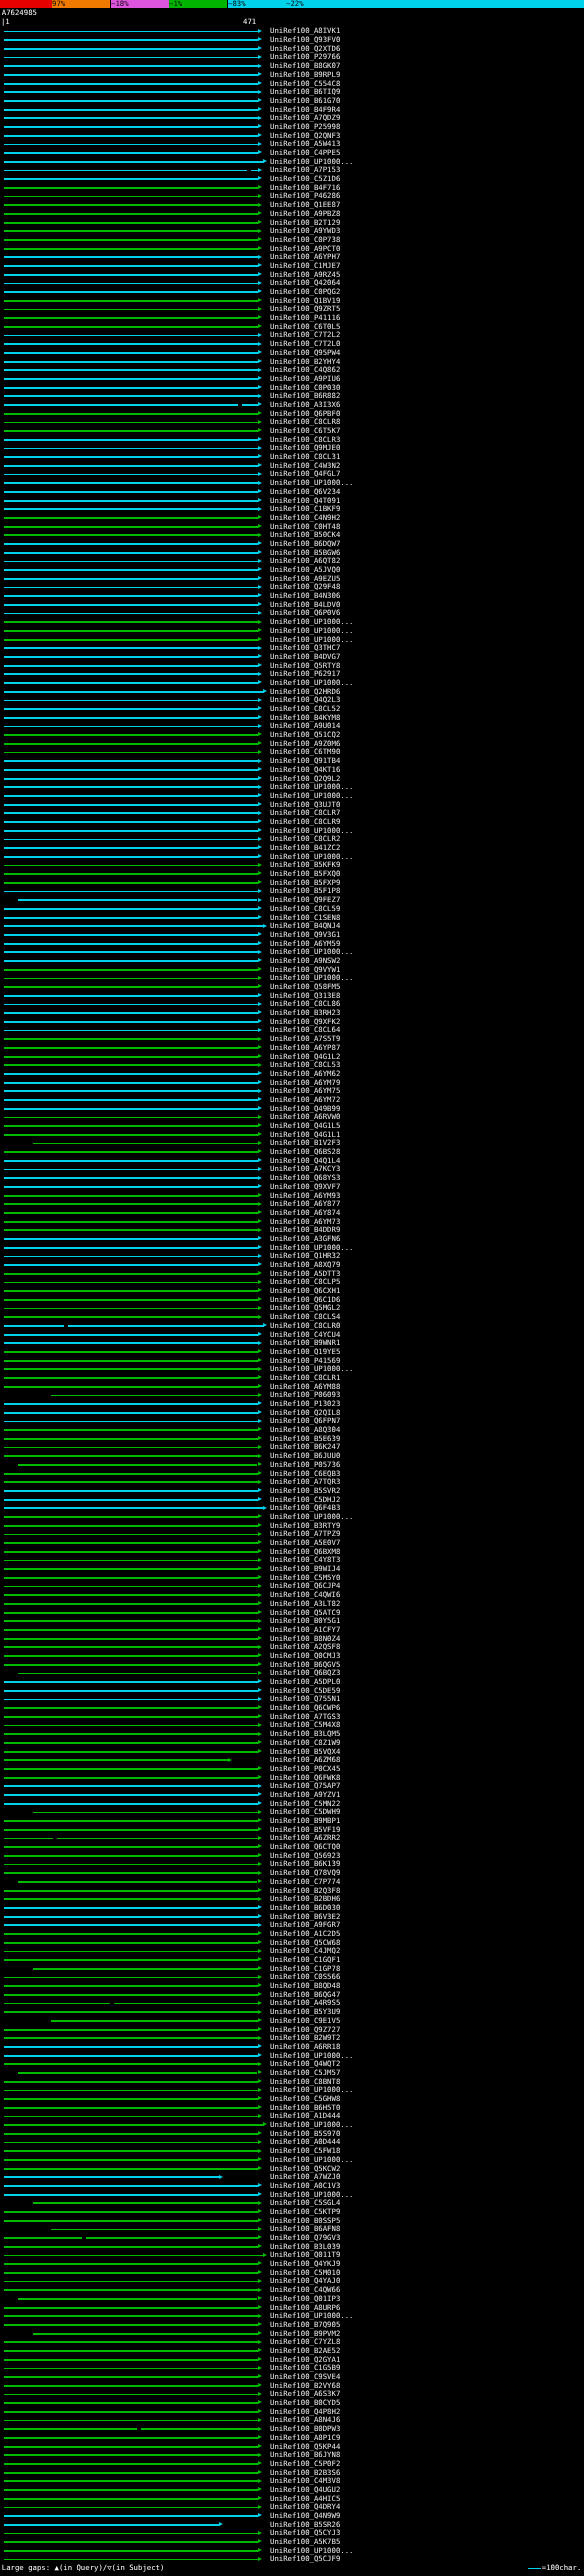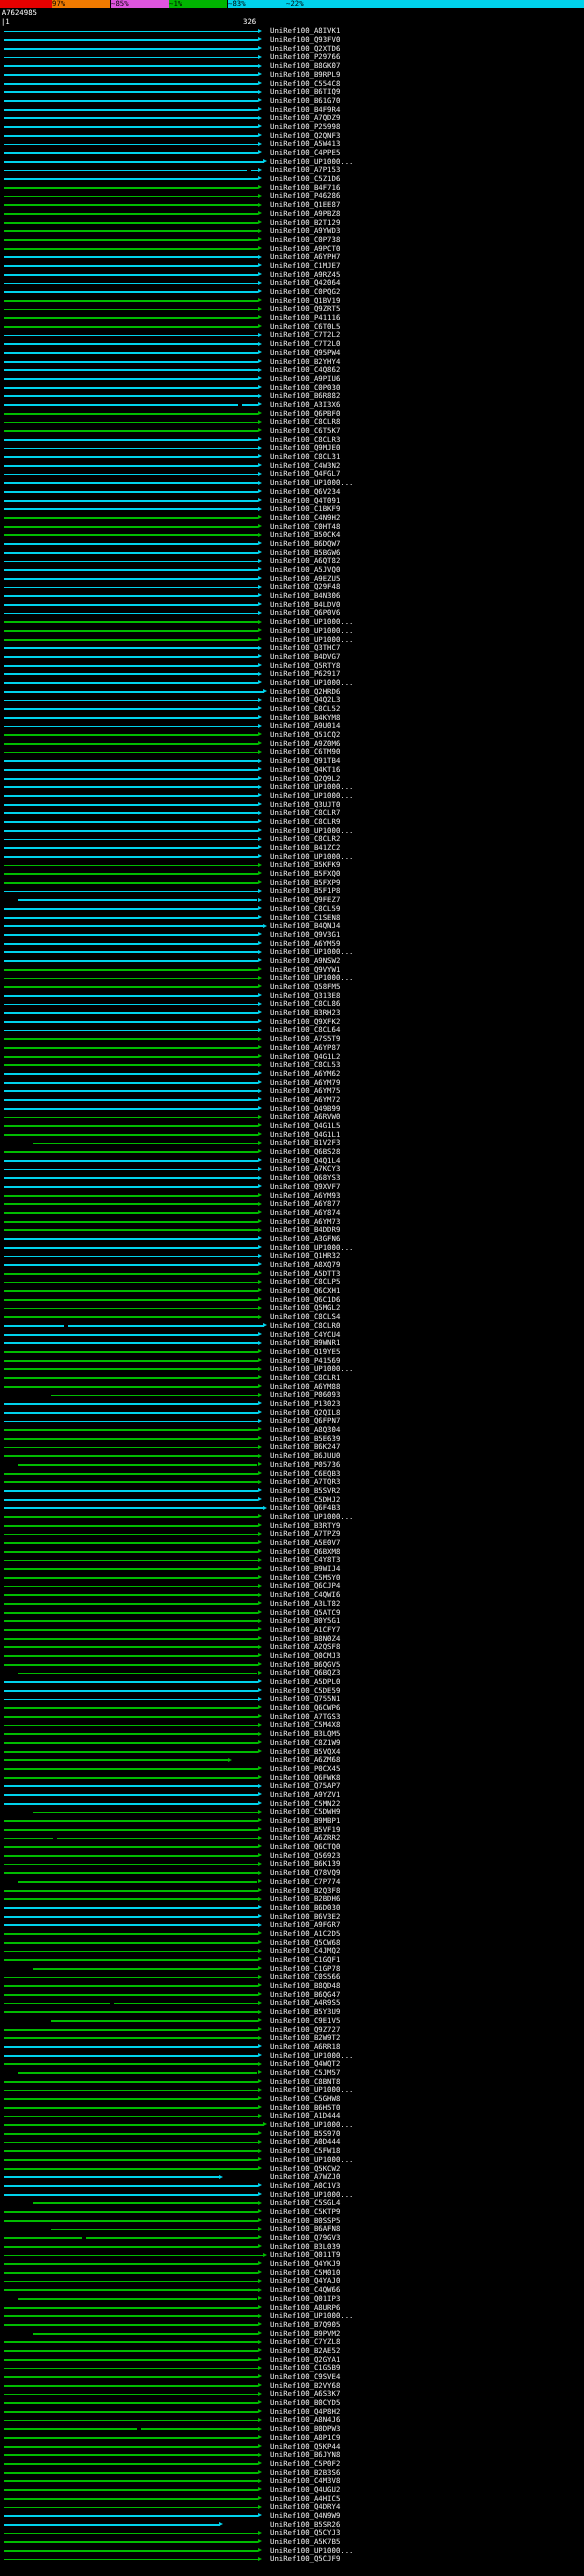--- a/index.html
+++ b/index.html
@@ -31,33 +31,33 @@
 
 <div class="screen">
 
   <div class="scalebar">
       <span class="scale-seg" style="left: 0px; width: 52px; background: rgb(230, 0, 0);"></span>
       <span class="scale-seg" style="left: 52px; width: 58px; background: rgb(240, 122, 0);"></span>
       <span class="scale-seg" style="left: 111px; width: 58px; background: rgb(221, 85, 221);"></span>
       <span class="scale-seg" style="left: 169px; width: 58px; background: rgb(0, 180, 0);"></span>
       <span class="scale-seg" style="left: 228px; width: 357px; background: rgb(0, 210, 236);"></span>
       <span class="scale-tick" style="left: 52px;">97%</span>
-      <span class="scale-tick" style="left: 111px;">~85%</span>
+      <span class="scale-tick" style="left: 111px;">~18%</span>
       <span class="scale-tick" style="left: 169px;">~1%</span>
       <span class="scale-tick" style="left: 228px;">~83%</span>
       <span class="scale-tick" style="left: 286px;">~22%</span>
     </div>
 
   <div class="query-row">
     <span class="query-name">A7624985</span>
   </div>
 
   <div class="ruler-row">
     <span class="ruler-start">|1</span>
-    <span class="ruler-end">326</span>
+    <span class="ruler-end">471</span>
   </div>
 
   <div class="hits">
       <div class="hit-row">
         <span class="hit-line" style="left: 3.7px; width: 254px; background: rgb(0, 210, 236);"></span>
         <span class="hit-arrow" style="left: 258px; border-left-color: rgb(0, 210, 236);"></span>
         <span class="hit-label">UniRef100_A8IVK1</span>
       </div>
       <div class="hit-row">
         <span class="hit-line" style="left: 3.7px; width: 254px; background: rgb(0, 210, 236);"></span>
@@ -1516,15 +1516,22 @@
         <span class="hit-arrow" style="left: 258px; border-left-color: rgb(0, 187, 0);"></span>
         <span class="hit-label">UniRef100_UP1000...</span>
       </div>
       <div class="hit-row">
         <span class="hit-line" style="left: 3.7px; width: 254px; background: rgb(0, 187, 0);"></span>
         <span class="hit-arrow" style="left: 258px; border-left-color: rgb(0, 187, 0);"></span>
         <span class="hit-label">UniRef100_Q5CJF9</span>
       </div>
     </div>
 
+  <div class="footer">
+    <span class="footer-left">Large gaps: ▲(in Query)/▽(in Subject)</span>
+    <span class="footer-right">
+      <span class="sample-line" style="background: rgb(0, 210, 236);"></span>
+      <span>=100char.</span>
+    </span>
+  </div>
 
 </div>
 
 
 </body></html>

